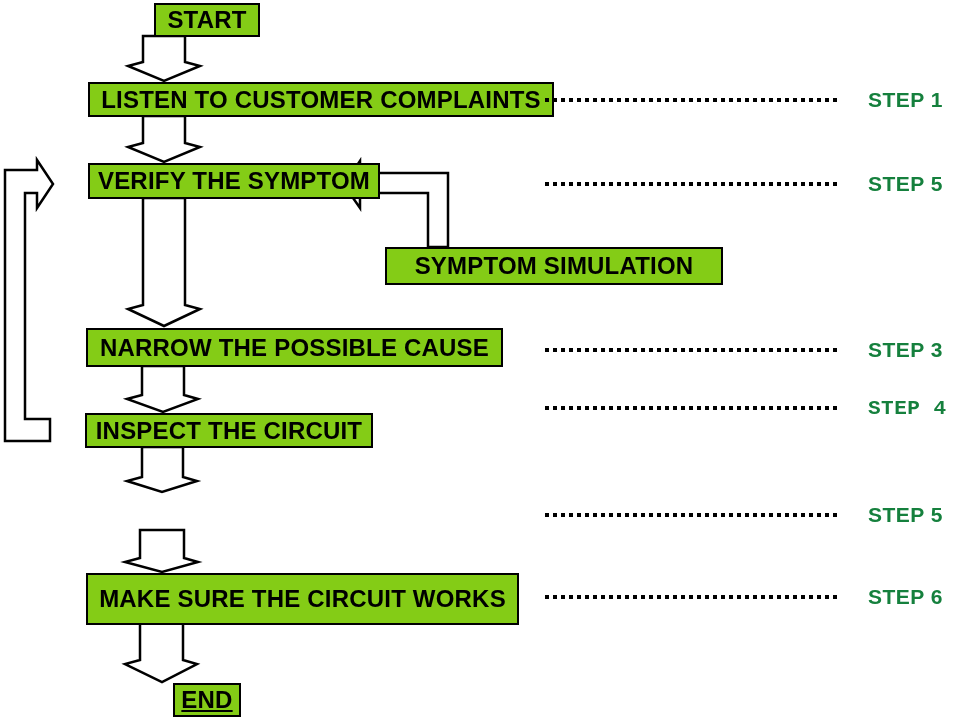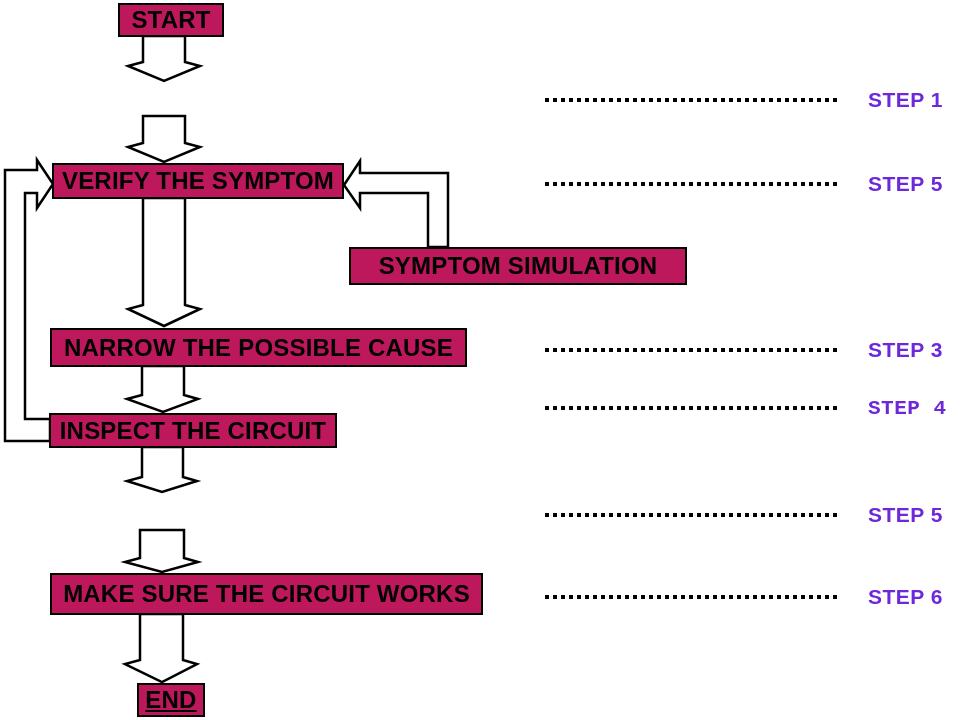--- a/index.html
+++ b/index.html
@@ -22,36 +22,37 @@
     width: 960px;
     height: 720px;
   }
   .node {
     position: absolute;
     box-sizing: border-box;
     display: flex;
     align-items: center;
     justify-content: center;
     border: 2.5px solid #000000;
-    background: #be185d;
+    background: #84cc16;
     color: #000000;
     font-weight: 700;
     font-size: 24px;
     letter-spacing: 0.2px;
     white-space: nowrap;
     line-height: 1;
+    margin-left: 36px;
   }
   #node-start    { left: 118px; top: 3px;   width: 106px; height: 34px; }
   #node-listen   { left: 52px;  top: 82px;  width: 466px; height: 35px; }
   #node-verify   { left: 52px;  top: 163px; width: 292px; height: 36px; }
   #node-symsim   { left: 349px; top: 247px; width: 338px; height: 38px; }
   #node-narrow   { left: 50px;  top: 328px; width: 417px; height: 39px; }
   #node-inspect  { left: 49px;  top: 413px; width: 288px; height: 35px; }
   #node-repair   { left: 49px;  top: 493px; width: 273px; height: 38px; }
-  #node-make     { left: 50px;  top: 573px; width: 433px; height: 42px; }
+  #node-make     { left: 50px;  top: 573px; width: 433px; height: 52px; }
   #node-end      { left: 137px; top: 683px; width: 68px;  height: 34px; text-decoration: underline; }
 
   .step-row {
     position: absolute;
     left: 545px;
     width: 415px;
     height: 24px;
     display: flex;
     align-items: center;
   }
@@ -63,21 +64,21 @@
   #step-row-6 { top: 585px; }
   .leader {
     width: 293px;
     height: 4px;
     background: repeating-linear-gradient(90deg, #000000 0px, #000000 4.5px, transparent 4.5px, transparent 8px);
   }
   .step-label {
     margin-left: 30px;
     font-weight: 700;
     font-size: 21px;
-    color: #6d28d9;
+    color: #15803d;
     letter-spacing: 0.5px;
     white-space: nowrap;
   }
 </style>
 </head>
 <body>
 
 <div id="page">
 
   <svg id="wires" viewBox="0 0 960 720" xmlns="http://www.w3.org/2000/svg" fill="#ffffff" stroke="#000000" stroke-width="2.5" stroke-linejoin="miter">
@@ -89,20 +90,21 @@
     <path d="M142,447 L142,477 L127,481 L162,492 L197,481 L183,477 L183,447 Z"></path>
     <path d="M140,530 L140,558 L125,562 L162,572 L198,562 L184,558 L184,530 Z"></path>
     <path d="M140,614 L140,660 L125,664 L162,682 L197,664 L183,660 L183,614 Z"></path>
 
     <path d="M428,247 L428,193 L360,193 L360,208 L344,185 L360,161 L360,173 L448,173 L448,247 Z"></path>
 
     <path d="M50,441 L5,441 L5,170 L37,170 L37,160 L53,184 L37,208 L37,193 L25,193 L25,419 L50,419 Z"></path>
   </svg>
 
   <div class="node" id="node-start">START</div>
+  <div class="node" id="node-listen">LISTEN TO CUSTOMER COMPLAINTS</div>
   <div class="node" id="node-verify">VERIFY THE SYMPTOM</div>
   <div class="node" id="node-symsim">SYMPTOM SIMULATION</div>
   <div class="node" id="node-narrow">NARROW THE POSSIBLE CAUSE</div>
   <div class="node" id="node-inspect">INSPECT THE CIRCUIT</div>
   <div class="node" id="node-make">MAKE SURE THE CIRCUIT WORKS</div>
   <div class="node" id="node-end">END</div>
 
   <div class="step-row" id="step-row-1">
     <div class="leader"></div>
     <div class="step-label">STEP 1</div>

